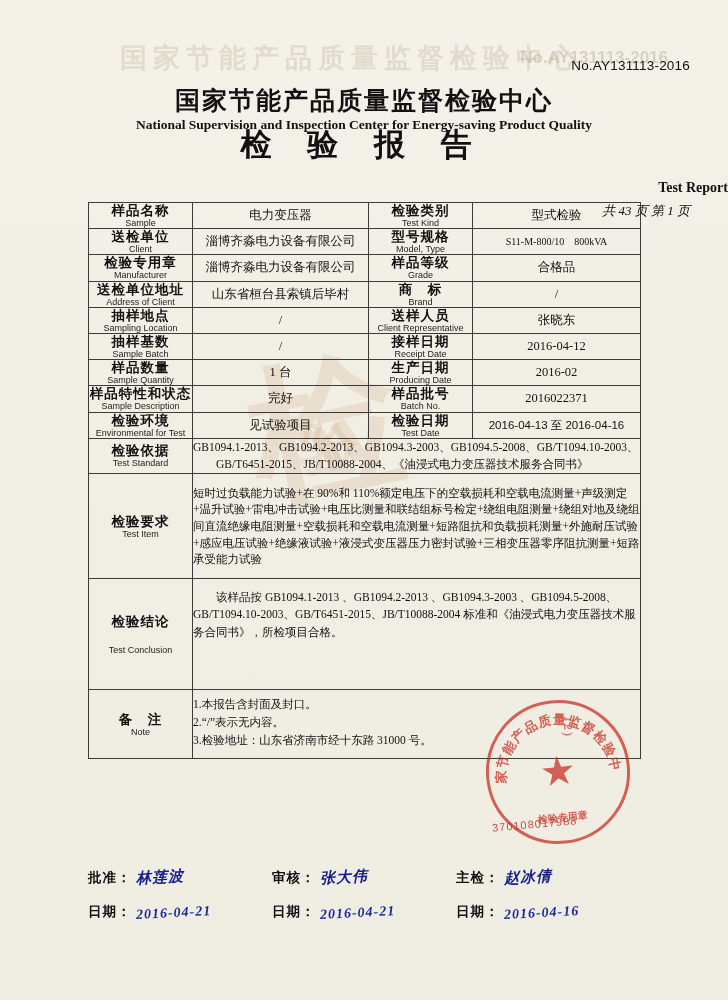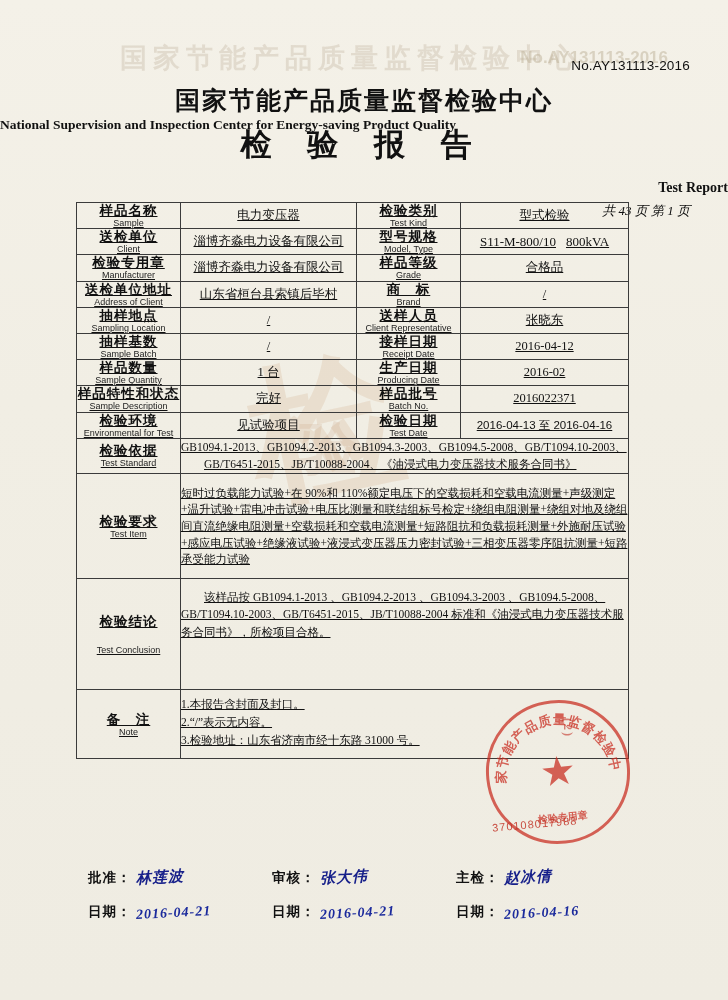--- a/index.html
+++ b/index.html
@@ -54,46 +54,45 @@
     font-family:"Liberation Sans", sans-serif;
     font-size:13.5px;letter-spacing:.2px;color:#111;
   }
   .org-cn{
     position:absolute;top:84px;left:0;width:728px;
     text-align:center;
     font-size:25px;font-weight:bold;letter-spacing:2px;
   }
   .org-en{
     position:absolute;top:117px;left:0;width:728px;
-    text-align:left;
+    text-align:center;
     font-size:13.5px;font-weight:bold;
   }
   .title-cn{
     position:absolute;top:124px;left:0;width:712px;
     text-align:center;
     font-size:31px;font-weight:bold;letter-spacing:14px;
     text-indent:14px;
   }
   .title-en{
     position:absolute;top:180px;left:0;width:728px;
     text-align:right;
     font-size:14px;font-weight:bold;
   }
   .pageinfo{
     position:absolute;top:202px;right:38px;
     font-size:13px;
     font-style:italic;
   }
   table.main{
     position:absolute;
-    top:202px;left:76px;
+    top:202px;left:88px;
     width:552px;
     border-collapse:collapse;
     table-layout:fixed;
-    text-decoration:underline;
   }
   table.main td{
     border:1px solid #3b3b3b;
     padding:0;
     vertical-align:middle;
   }
   .lab{
     text-align:center;
     padding:3px 2px;
     line-height:1.12;
@@ -101,21 +100,21 @@
   .lab .cn{font-size:13.5px;font-weight:bold;letter-spacing:1px;}
   .lab .en{font-size:9px;font-family:"Liberation Sans", sans-serif;color:#222;}
   .val{
     text-align:center;
     font-size:12.5px;
     padding:4px 3px;
   }
   .val.small{font-size:11.5px;font-family:"Liberation Sans", serif;}
   .model-val{
     display:flex;justify-content:center;gap:10px;
-    font-size:13px;
+    font-size:10px;
   }
   .multiline{
     font-size:11.5px;
     line-height:1.45;
     text-align:left;
     padding:5px 7px;
     margin-left:24px;
   }
   .standard{
     font-size:11.5px;

